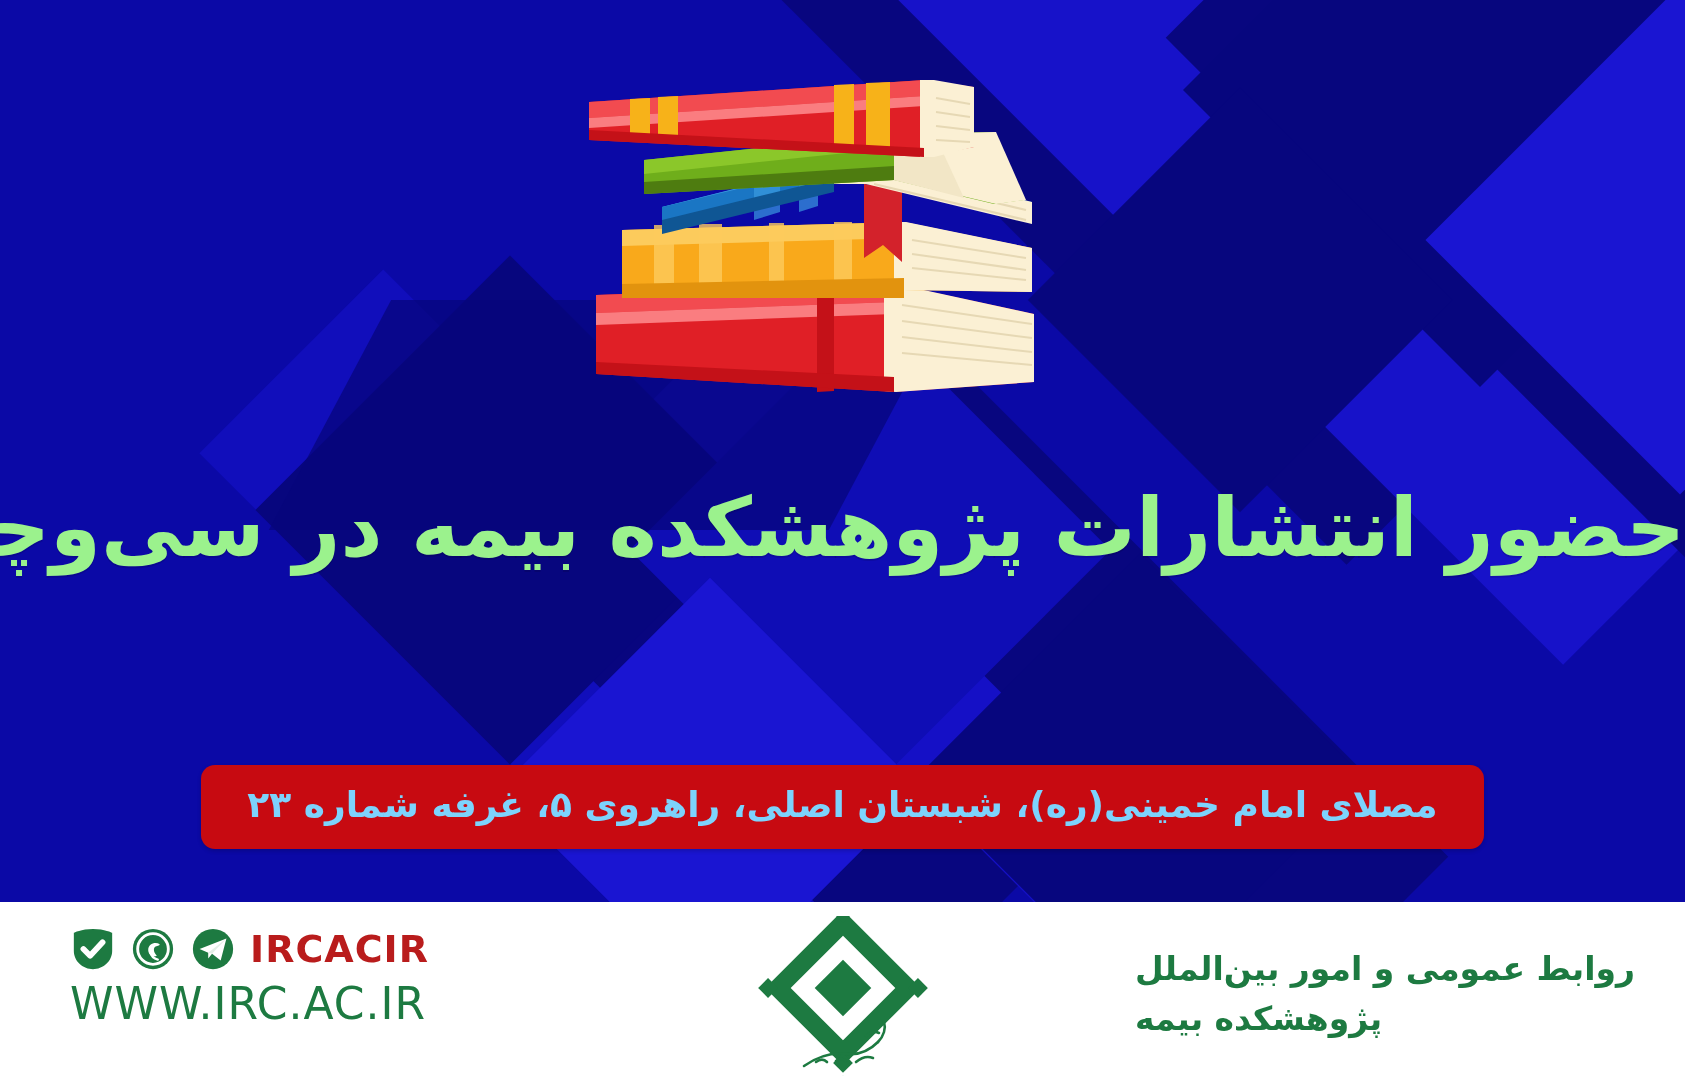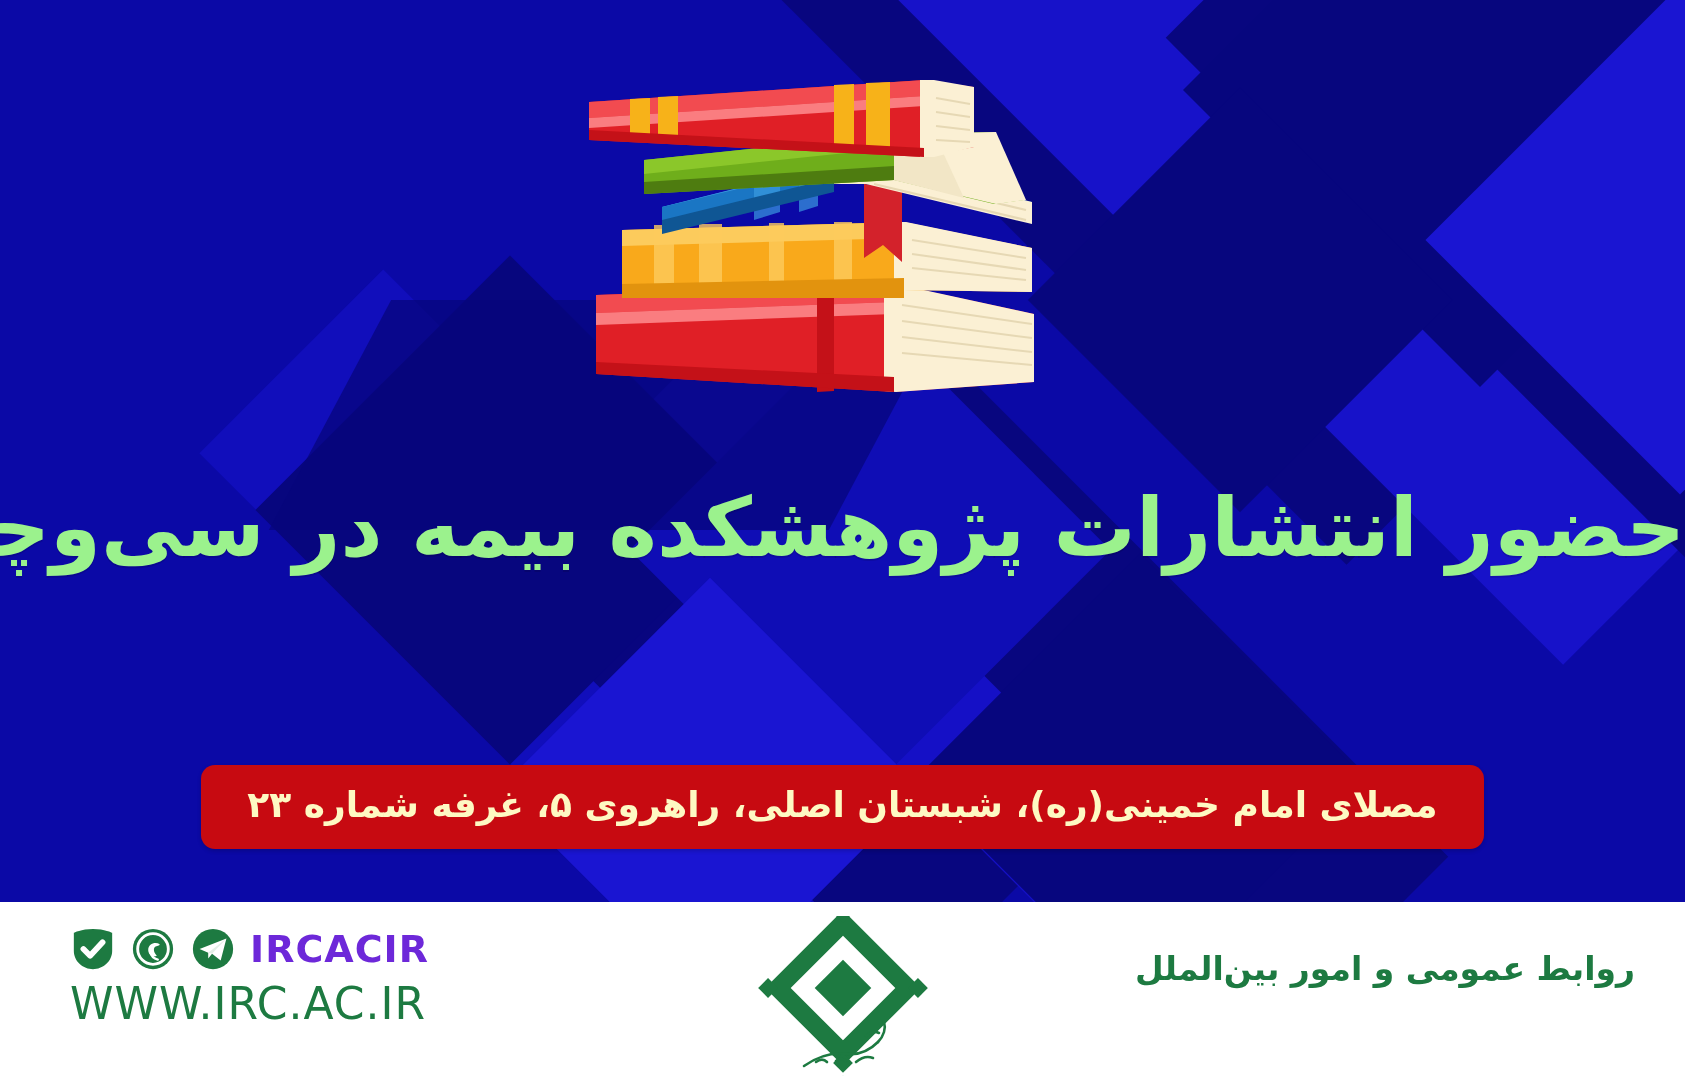--- a/index.html
+++ b/index.html
@@ -81,21 +81,21 @@
   
   .ribbon-wrap {
     position: absolute;
     left: 0; right: 0;
     top: 765px;
     display: flex;
     justify-content: center;
   }
   .ribbon {
     background: #c70a11;
-    color: #fef9c3;
+    color: #7dd3fc;
     font-size: 36px;
     font-weight: bold;
     line-height: 1;
     padding: 22px 46px 26px;
     border-radius: 14px;
     direction: rtl;
     white-space: nowrap;
     box-shadow: 0 2px 4px rgba(0,0,0,.18);
   }
 
@@ -117,21 +117,21 @@
     text-align: left;
   }
   .social-row {
     display: flex;
     align-items: center;
     gap: 14px;
     margin-bottom: 10px;
   }
   .social-icon { width: 46px; height: 46px; display: block; }
   .ircacir {
-    color: #6d28d9;
+    color: #b91c1c;
     font-size: 38px;
     font-weight: bold;
     letter-spacing: 1px;
     margin-right: 2px;
     line-height: 1;
   }
   .site-url {
     color: #1d7a41;
     font-size: 44px;
     font-weight: normal;
@@ -341,16 +341,17 @@
           <path d="M108 146 C114 141 120 140 125 142"></path>
           <path d="M68 146 C72 143 76 143 79 146"></path>
           <path d="M88 145 C91 142 95 142 98 145"></path>
           <path d="M118 120 C122 116 127 115 131 117"></path>
         </g>
       </svg>
     </div>
 
     <div class="footer-right">
       <div class="dept-line1">روابط عمومی و امور بین‌الملل</div>
+      <div class="dept-line2">پژوهشکده بیمه</div>
     </div>
 
   </div>
 </div>
 
 </body></html>

